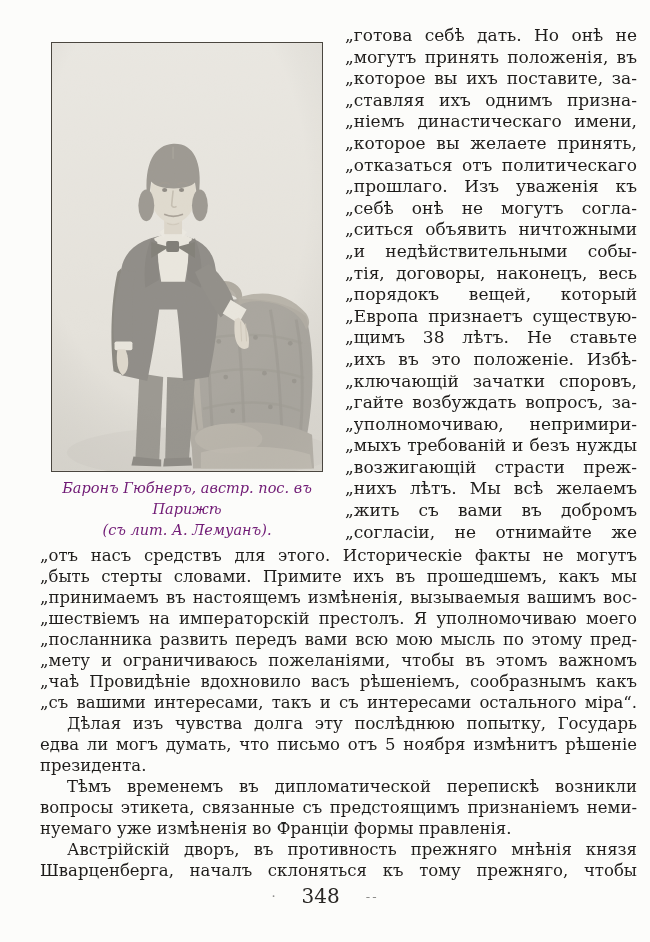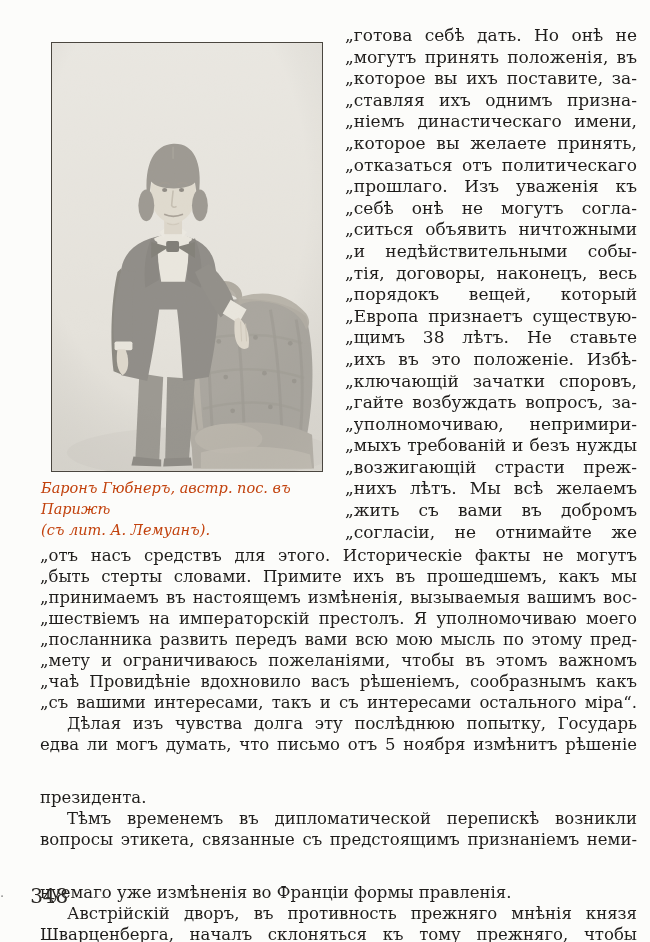--- a/index.html
+++ b/index.html
@@ -10,42 +10,42 @@
   }
   .page{position:absolute;inset:0;}
   
   .photo-frame{
     position:absolute;left:51px;top:42px;width:272px;height:430px;
     border:1px solid #4a463f;background:#eae7e1;box-sizing:border-box;
   }
   .photo-frame svg{display:block;width:100%;height:100%;}
   .caption{
     position:absolute;left:41px;top:478px;width:292px;
-    font-style:italic;font-size:14.5px;line-height:21px;color:#c2410c;
+    text-align:center;font-style:italic;font-size:14.5px;line-height:21px;color:#701a75;
   }
   
   .quote-column{
     position:absolute;left:345px;top:25px;width:292px;
     font-size:17px;
   }
   .quote-column .jline{height:21.6px;line-height:21.6px;}
   
   .main-text{
     position:absolute;left:40px;top:545px;width:597px;
     font-size:16.5px;
   }
   .main-text .jline,.main-text .pline{height:21px;line-height:21px;}
   
   .jline{text-align:justify;overflow:hidden;white-space:normal;}
   .jline::after{content:"";display:inline-block;width:100%;height:0;}
-  .pline{text-align:left;overflow:hidden;margin-top:32px;}
+  .pline{text-align:left;overflow:hidden;}
   .indent{text-indent:27px;}
   
   .footer{
-    position:absolute;left:0;top:884px;width:650px;
+    position:absolute;left:0;top:884px;width:650px;text-align:center;
     font-size:20px;color:#2a2825;
   }
   .footer .dash{color:#8d8d8b;font-size:13px;vertical-align:2px;}
   .footer .dash.left{margin-right:26px;}
   .footer .dash.right{margin-left:26px;letter-spacing:2px;}
 </style>
 </head>
 <body>
 
 <div class="page">

